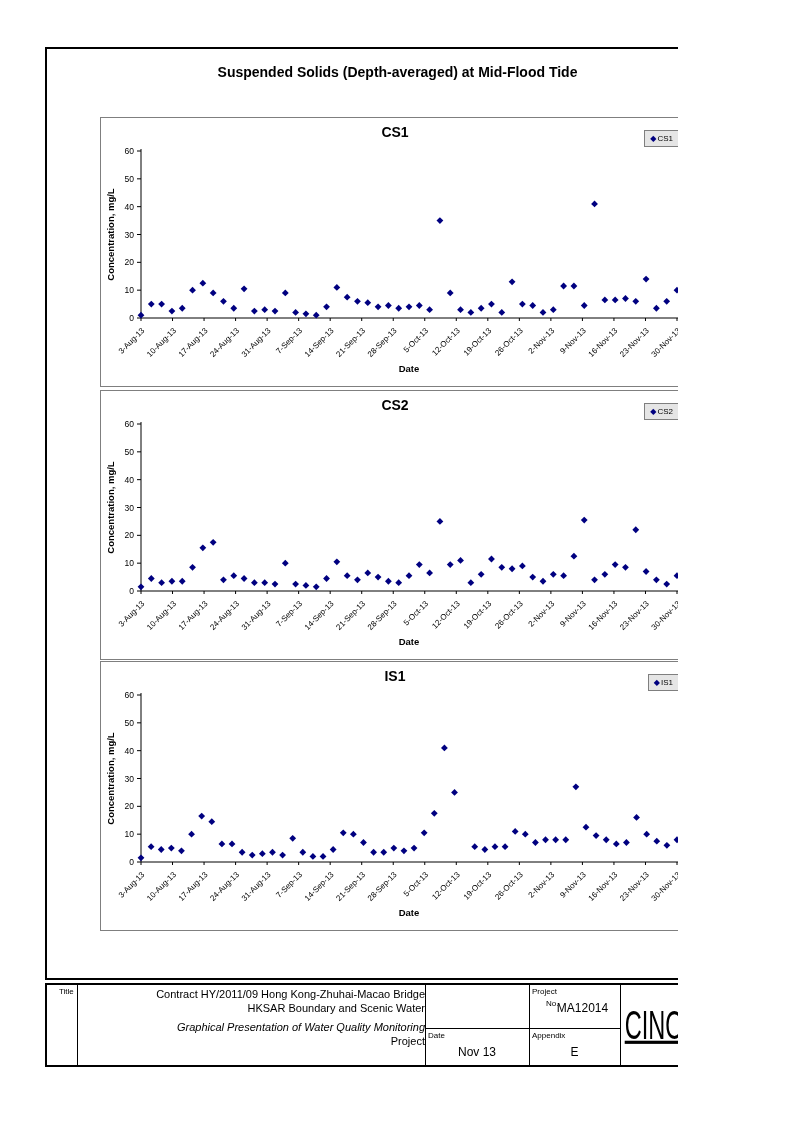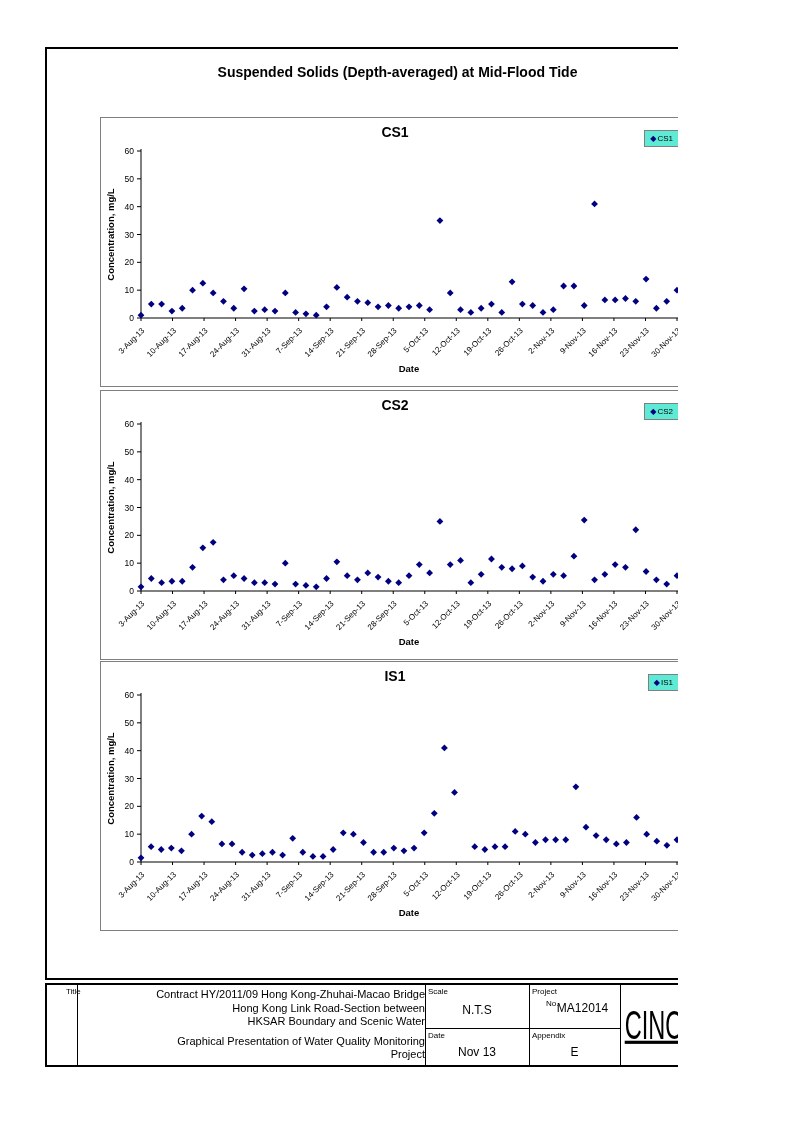--- a/index.html
+++ b/index.html
@@ -2,32 +2,32 @@
 <html><head>
 <meta charset="utf-8">
 <style>
   * { margin:0; padding:0; box-sizing:border-box; }
   html,body { width:793px; height:1123px; background:#fff; font-family:"Liberation Sans", sans-serif; color:#000; }
   .page { position:relative; width:678px; height:1123px; background:#ffffff; overflow:hidden; }
   .frame { position:absolute; left:45px; top:47px; width:705px; height:933px; border:2px solid #000; background:#fff; }
   .page-title { position:absolute; left:45px; top:64px; width:705px; text-align:center; font-size:14px; font-weight:bold; }
   .chart-box { position:absolute; left:100px; width:590px; height:270px; border:1px solid #7f7f7f; background:#fff; }
   .chart-title { position:absolute; top:6px; left:0; width:100%; text-align:center; font-size:14px; font-weight:bold; }
-  .legend { position:absolute; top:12px; right:8px; border:1px solid #7f7f7f; background:#5eead4; padding:2px 7px 2px 5px; font-size:8px; line-height:11px; }
+  .legend { position:absolute; top:12px; right:8px; border:1px solid #7f7f7f; background:#e5e5e5; padding:2px 7px 2px 5px; font-size:8px; line-height:11px; }
   .legend .diamond { color:#000080; font-size:8px; margin-right:1px; }
   svg.plot { position:absolute; left:0; top:0; width:590px; height:270px; }
   svg text { font-family:"Liberation Sans", sans-serif; }
 
   .title-block { position:absolute; left:45px; top:983px; width:705px; height:84px; border:2px solid #000; background:#fff; }
   .tb-cell { position:absolute; }
   .v-div { position:absolute; top:0; bottom:0; width:1px; background:#000; }
   .h-div { position:absolute; height:1px; background:#000; }
   .tb-label { position:absolute; left:3px; top:2px; font-size:8px; color:#000; }
   .tb-title-text { position:absolute; left:30px; top:0; width:348px; height:100%; text-align:right; font-size:11px; line-height:13.5px; padding-top:3px; }
-  .tb-doc-title { margin-top:6px; }
+  .tb-doc-title { margin-top:6px;font-style:italic; }
   .tb-value { position:absolute; width:100%; text-align:center; font-size:12px; }
   .logo-cell { position:absolute; left:574px; top:0; width:130px; height:100%; display:flex; align-items:center; justify-content:center;text-decoration:underline; }
   .logo-text { font-size:38px; font-weight:500; letter-spacing:0px; transform:scale(0.62,1.05); white-space:nowrap; font-family:"Liberation Sans", sans-serif; }
 </style>
 </head>
 <body>
 
 <div class="page">
   <div class="frame"></div>
 
@@ -381,36 +381,31 @@
     </div>
   </div>
 
   <div class="title-block">
     <div class="v-div" style="left:30px;"></div>
     <div class="v-div" style="left:378px;"></div>
     <div class="v-div" style="left:482px;"></div>
     <div class="v-div" style="left:573px;"></div>
     <div class="h-div" style="left:378px; width:195px; top:43px;"></div>
 
-    <div class="tb-cell" style="left:16px; top:0; width:30px; height:100%;text-align:right;">
+    <div class="tb-cell" style="left:9px; top:0; width:30px; height:100%;text-align:right;">
       <span class="tb-label">Title</span>
     </div>
 
     <div class="tb-title-text">
       <div>Contract HY/2011/09 Hong Kong-Zhuhai-Macao Bridge</div>
-      <div>Hong Kong Link Road-Section between</div>
       <div>HKSAR Boundary and Scenic Water</div>
       <div class="tb-doc-title">Graphical Presentation of Water Quality Monitoring</div>
       <div>Project</div>
     </div>
 
-    <div class="tb-cell" style="left:378px; top:0; width:104px; height:43px;">
-      <span class="tb-label">Scale</span>
-      <div class="tb-value" style="top:18px;">N.T.S</div>
-    </div>
 
     <div class="tb-cell" style="left:482px; top:0; width:91px; height:43px;">
       <span class="tb-label">Project</span>
       <span class="tb-label" style="top:14px;margin-left:14px;">No.</span>
       <div class="tb-value" style="top:16px; left:8px;">MA12014</div>
     </div>
 
     <div class="tb-cell" style="left:378px; top:44px; width:104px; height:39px;">
       <span class="tb-label">Date</span>
       <div class="tb-value" style="top:16px;">Nov 13</div>

